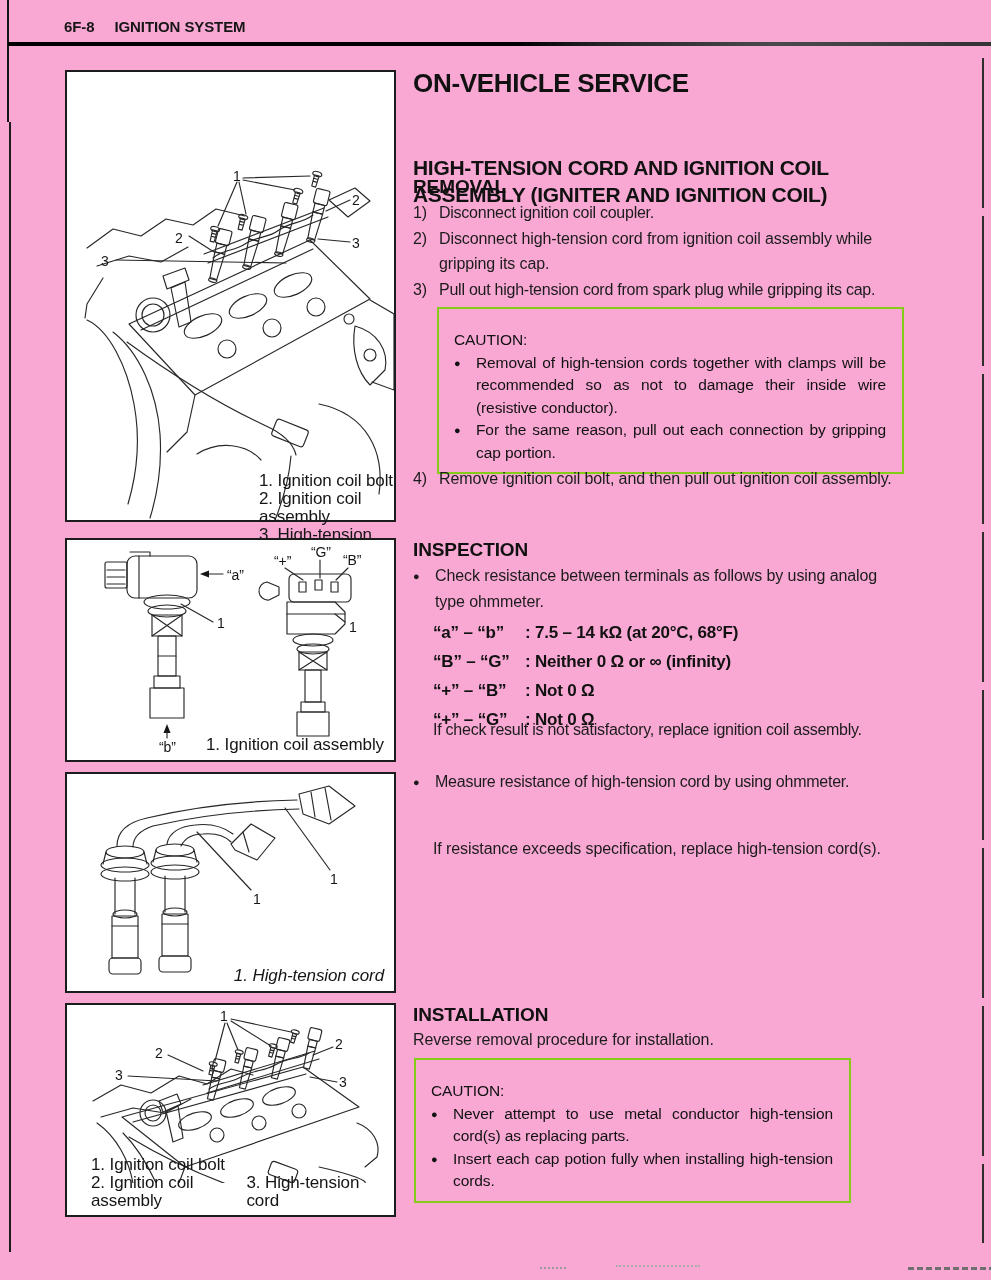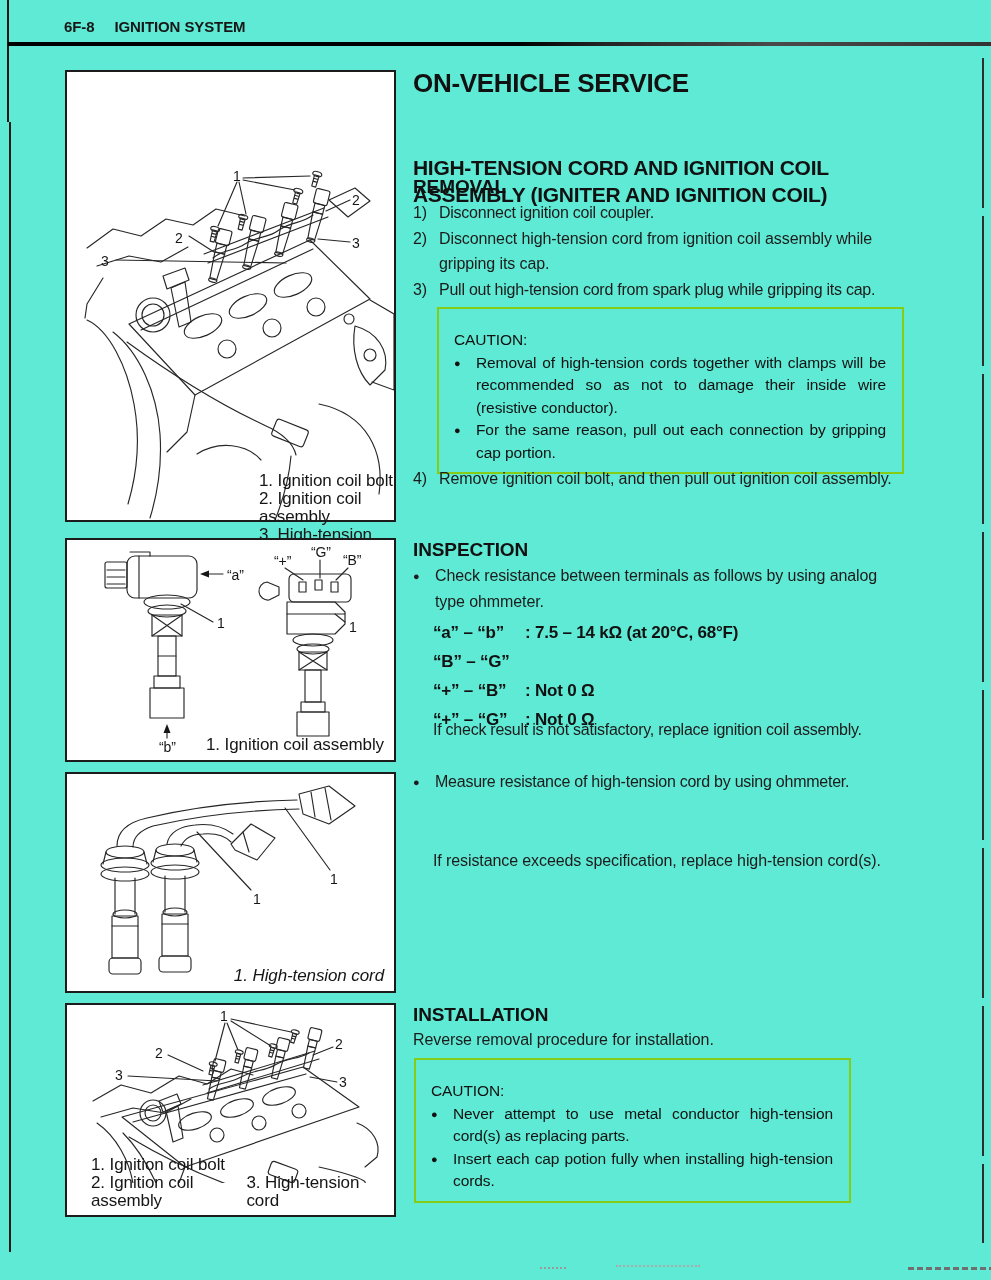--- a/index.html
+++ b/index.html
@@ -1,16 +1,16 @@
 <!DOCTYPE html>
 <html><head>
 <meta charset="utf-8">
 <style>
   html,body{margin:0;padding:0;background:#e8e8e8;}
-  .page{position:relative;width:991px;height:1280px;background:#5eead4;overflow:hidden;
+  .page{position:relative;width:991px;height:1280px;background:#f9a8d4;overflow:hidden;
         font-family:"Liberation Sans",sans-serif;color:#1b1b1b;letter-spacing:-0.1px;}
   .abs{position:absolute;}
   
   .scanline-left-a{left:7px;top:0;width:2px;height:122px;background:#161616;}
   .scanline-left-b{left:9px;top:122px;width:2px;height:1130px;background:#1c1c1c;}
   .scanline-right{left:982px;top:58px;width:2px;height:1185px;
       background:repeating-linear-gradient(180deg,#2e2e2e 0 150px,rgba(46,46,46,0) 150px 158px);}
   .dots-a{left:540px;top:1267px;width:26px;border-top:2px dotted #9a9a9a;}
   .dots-b{left:616px;top:1265px;width:84px;border-top:2px dotted #ababab;}
   .dots-c{left:908px;top:1267px;width:186px;border-top:3px dashed #6f6f6f;}
@@ -39,21 +39,21 @@
            font-weight:normal;font-size:15.5px;line-height:22.5px;color:#111;}
   .c-item{display:flex;}
   .c-item .blt{width:22px;flex:none;font-size:11px;}
   .c-item .c-txt{flex:1;text-align:justify;}
   .bullet-item{display:flex;font-size:16px;line-height:26px;}
   .bullet-item .blt{width:22px;flex:none;font-size:11px;line-height:26px;}
   .bullet-item .b-txt{flex:1;}
   .spec-row{display:flex;font-size:17px;font-weight:bold;line-height:29px;color:#111;letter-spacing:-0.2px;}
   .spec-row .sl{width:92px;flex:none;}
   .bold-line{font-size:16.5px;font-weight:bold;color:#111;}
-  .just{text-align:justify;margin-top:12px;}
+  .just{text-align:justify;}
 </style>
 </head>
 <body>
 
 <div class="page">
 
   <div class="abs scanline-left-a"></div>
   <div class="abs scanline-left-b"></div>
   <div class="abs scanline-right"></div>
   <div class="abs dots-a"></div>
@@ -339,20 +339,21 @@
     <span class="b-txt">Check resistance between terminals as follows by using analog type ohmmeter.</span>
   </div>
 
   <div class="abs" style="left:433px;top:618px;">
     <div class="spec-row">
       <span class="sl">“a” – “b”</span>
       <span>: 7.5 – 14 kΩ (at 20°C, 68°F)</span>
     </div>
     <div class="spec-row">
       <span class="sl">“B” – “G”</span>
+      <span>: Neither 0 Ω or ∞ (infinity)</span>
     </div>
     <div class="spec-row">
       <span class="sl">“+” – “B”</span>
       <span>: Not 0 Ω</span>
     </div>
     <div class="spec-row">
       <span class="sl">“+” – “G”</span>
       <span>: Not 0 Ω</span>
     </div>
   </div>

